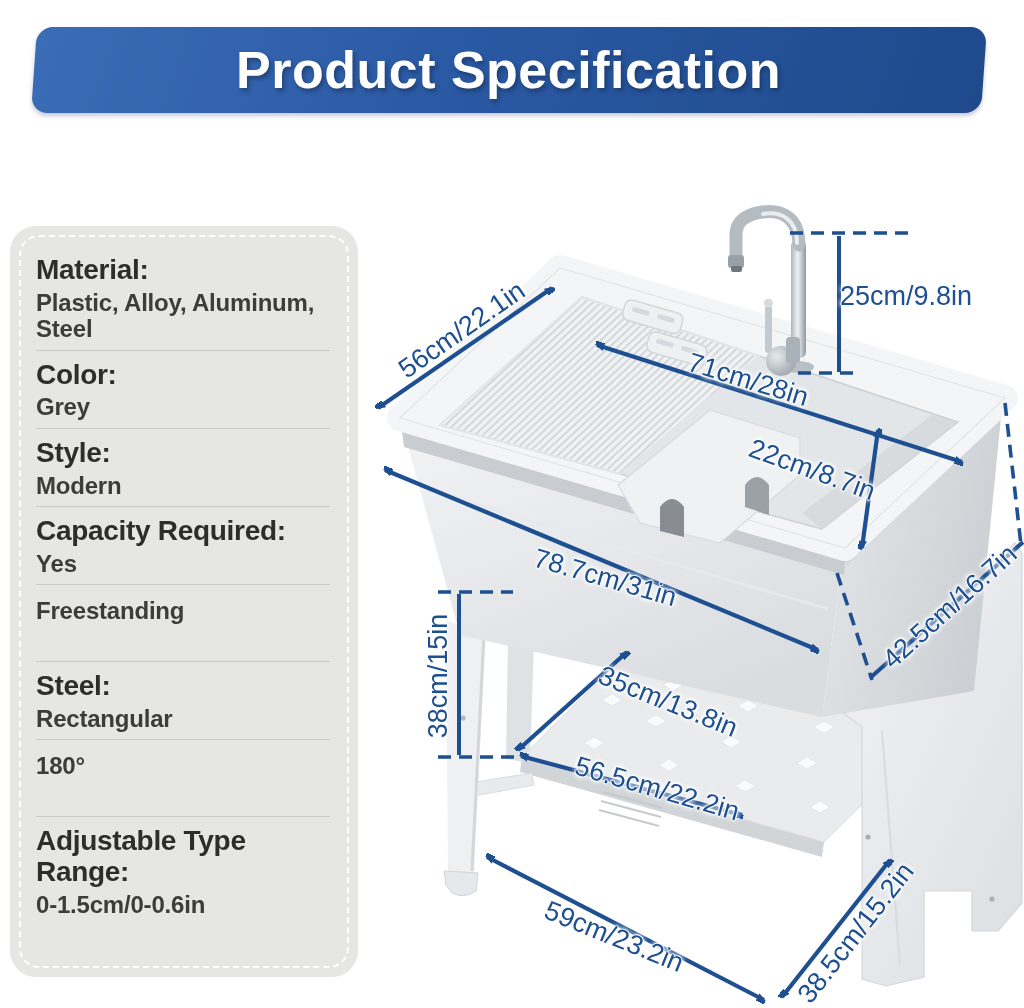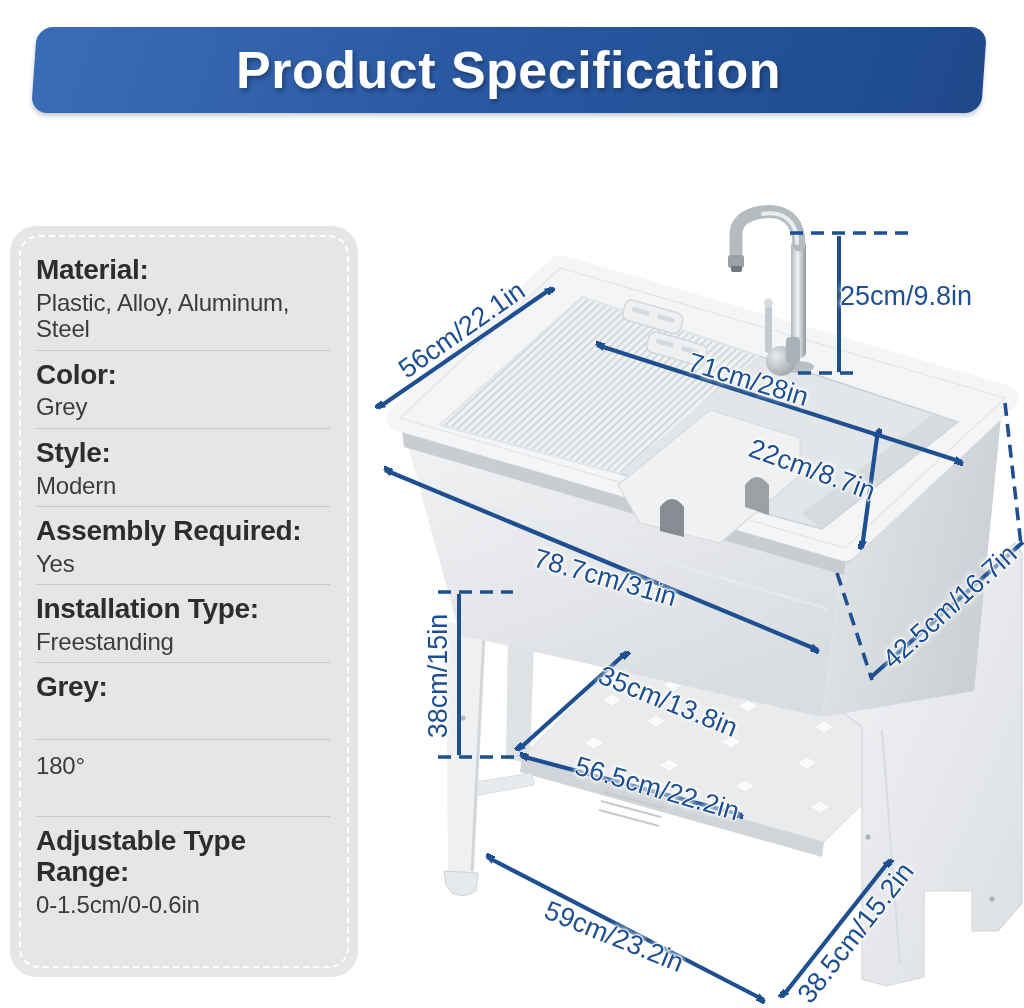--- a/index.html
+++ b/index.html
@@ -20,21 +20,21 @@
   .spec-panel{position:absolute;left:10px;top:226px;width:348px;height:751px;
           background:#e6e6e5;border-radius:26px;}
   .spec-dash{position:absolute;inset:9px;border:2px dashed #ffffff;
           border-radius:20px;pointer-events:none;}
   .spec-list{position:absolute;left:26px;right:28px;top:20px;}
   .spec-item{min-height:60px;padding:9px 0 7px;border-bottom:1.5px solid #c9c9c9;}
   .spec-item:last-child{border-bottom:none;}
   .spec-label{display:block;font-weight:bold;font-size:28px;color:#2d2d2d;
           letter-spacing:-.3px;line-height:1.1;}
   .spec-value{display:block;font-size:24px;color:#3c3c3c;margin-top:4px;
-          letter-spacing:-.2px;line-height:1.1;}
+          letter-spacing:-.2px;line-height:1.1;font-weight:bold;}
 
   
   .sink-svg{position:absolute;left:360px;top:185px;width:664px;height:823px;}
 
   
   .dim{position:absolute;white-space:nowrap;color:#1d4f91;font-size:27px;
        line-height:1;transform-origin:center;
        text-shadow:0 1px 0 #fff,0 -1px 0 #fff,1px 0 0 #fff,-1px 0 0 #fff,
                    0 0 5px #fff,0 0 5px #fff,0 0 7px #fff;}
   #d56 {left:462px;top:330px;transform:translate(-50%,-50%) rotate(-35deg);}
@@ -65,29 +65,29 @@
     </div>
     <div class="spec-item">
       <span class="spec-label">Color:</span>
       <span class="spec-value">Grey</span>
     </div>
     <div class="spec-item">
       <span class="spec-label">Style:</span>
       <span class="spec-value">Modern</span>
     </div>
     <div class="spec-item">
-      <span class="spec-label">Assembly Required:</span>
+      <span class="spec-label">Capacity Required:</span>
       <span class="spec-value">Yes</span>
     </div>
     <div class="spec-item">
-      <span class="spec-label">Installation Type:</span>
       <span class="spec-value">Freestanding</span>
     </div>
     <div class="spec-item">
-      <span class="spec-label">Grey:</span>
+      <span class="spec-label">Steel:</span>
+      <span class="spec-value">Rectangular</span>
     </div>
     <div class="spec-item">
       <span class="spec-value">180°</span>
     </div>
     <div class="spec-item">
       <span class="spec-label">Adjustable Type Range:</span>
       <span class="spec-value">0-1.5cm/0-0.6in</span>
     </div>
   </div>
 </div>

